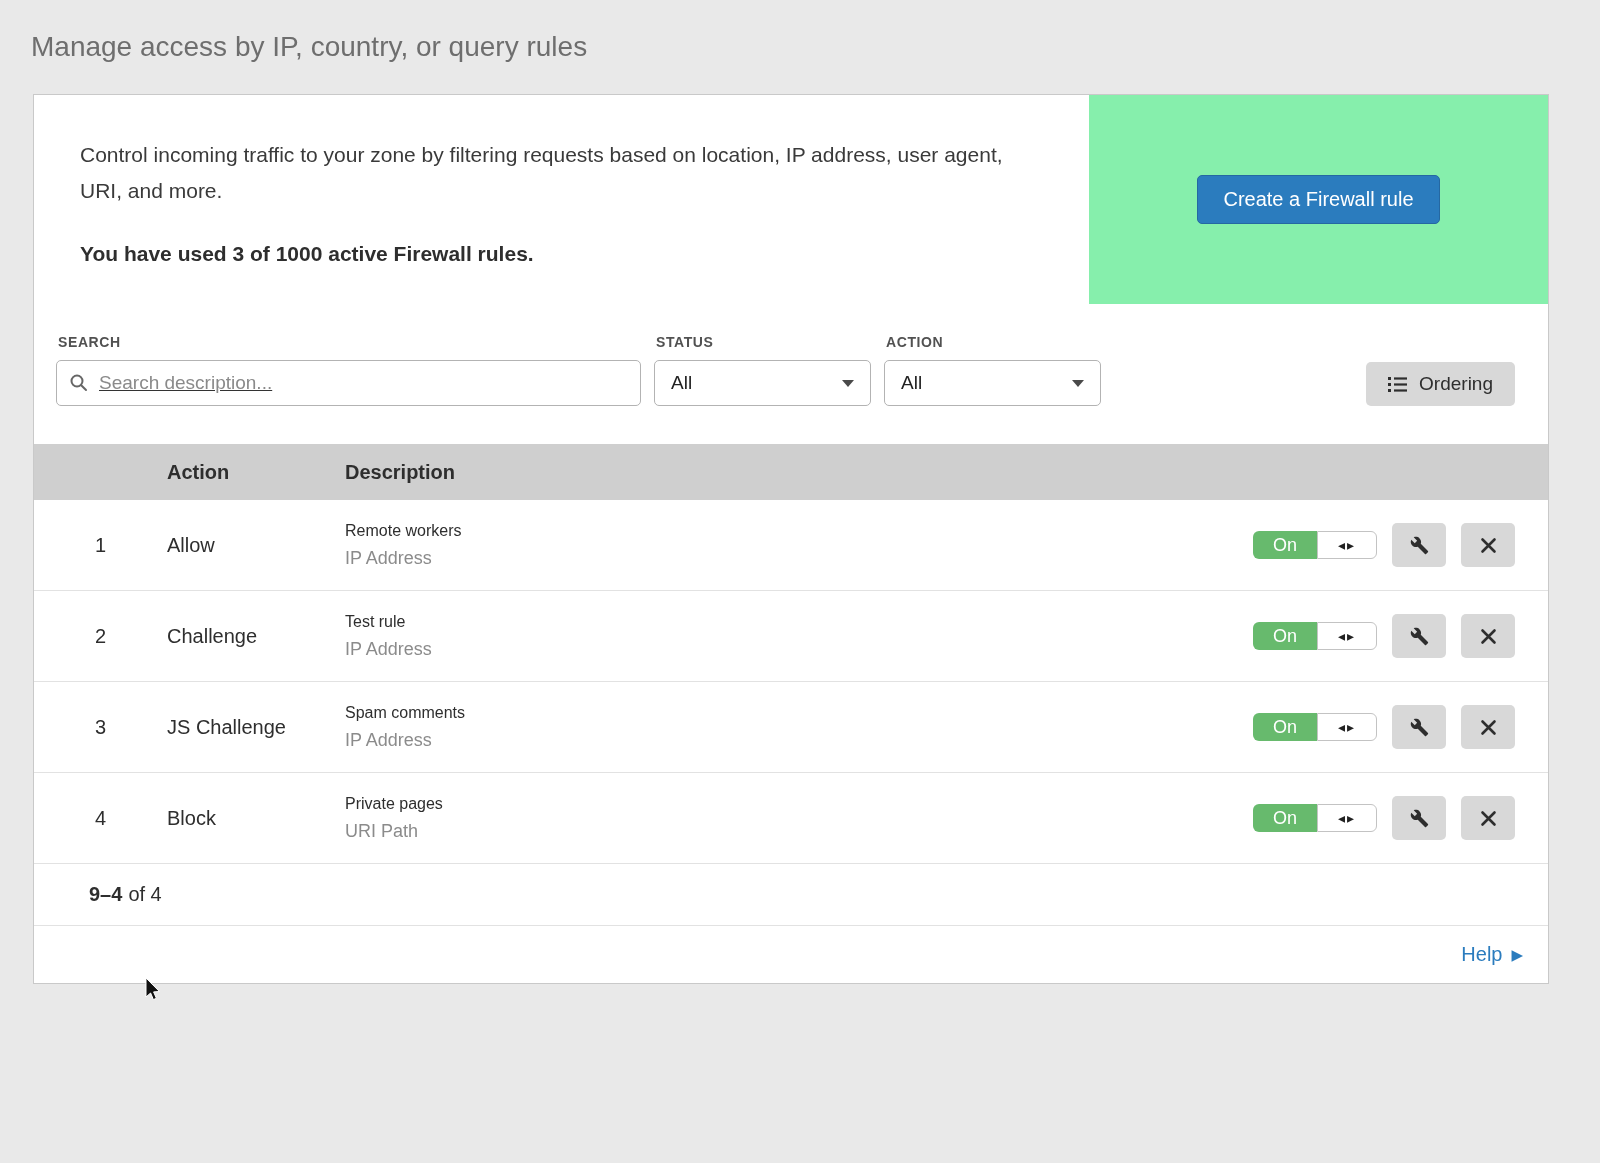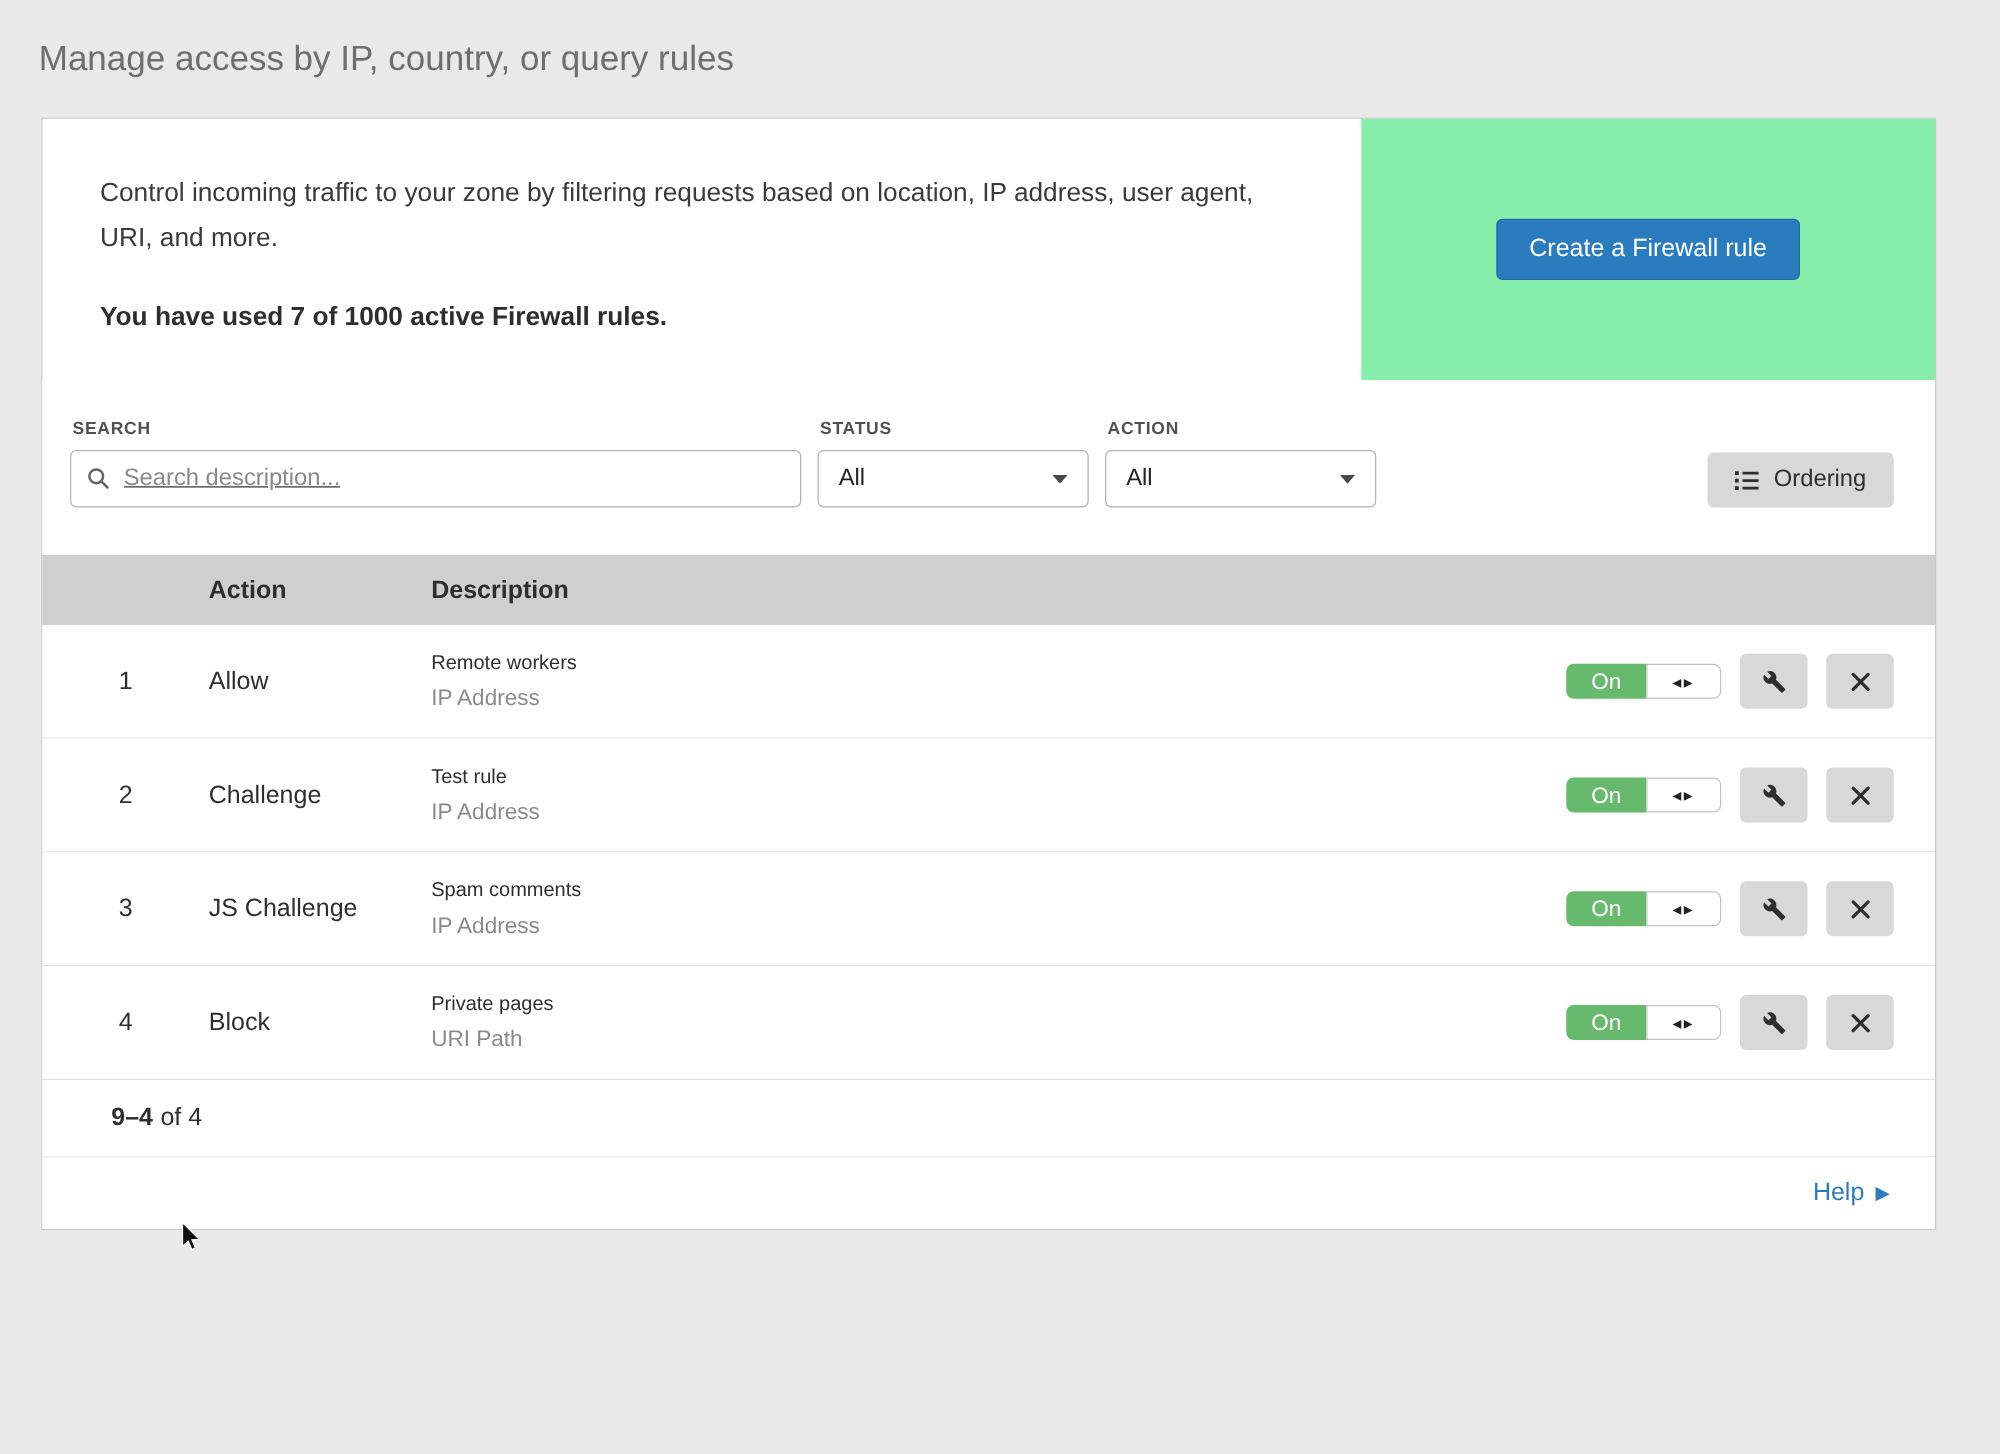--- a/index.html
+++ b/index.html
@@ -139,21 +139,21 @@
     height: 62px; background: #fff;
     display: flex; align-items: center; gap: 6px;
     padding-left: 55px;
     font-size: 20px; color: #2e2e2e;
     border-bottom: 1px solid #e2e2e2;
   }
   .pagination .range { font-weight: 700; }
   .help-row {
     height: 57px; background: #fff;
     display: flex; align-items: center; justify-content: flex-end;
-    padding-right: 36px;
+    padding-right: 25px;
   }
   .help-link {
     color: #2b7cbe; font-size: 20px; font-weight: 500;
     display: flex; align-items: center; gap: 9px;
     cursor: pointer; text-decoration: none;
   }
   .help-arrow { font-size: 15px; line-height: 1; }
 
   .mouse-cursor { position: absolute; left: 143px; top: 977px; pointer-events: none; }
 </style>
@@ -162,21 +162,21 @@
 
 <div class="page-header">
   <p class="page-subtitle">Manage access by IP, country, or query rules</p>
 </div>
 
 <div class="card">
 
   <div class="card-top">
     <div class="card-top-left">
       <p class="section-description">Control incoming traffic to your zone by filtering requests based on location, IP address, user agent, URI, and more.</p>
-      <p class="usage-text">You have used 7 of 1000 active Firewall rules.</p>
+      <p class="usage-text">You have used 3 of 1000 active Firewall rules.</p>
     </div>
     <div class="card-top-right">
       <button class="btn-primary">Create a Firewall rule</button>
     </div>
   </div>
 
   <div class="filters">
     <div class="filter-group search-group">
       <label class="filter-label">SEARCH</label>
       <div class="search-box">

